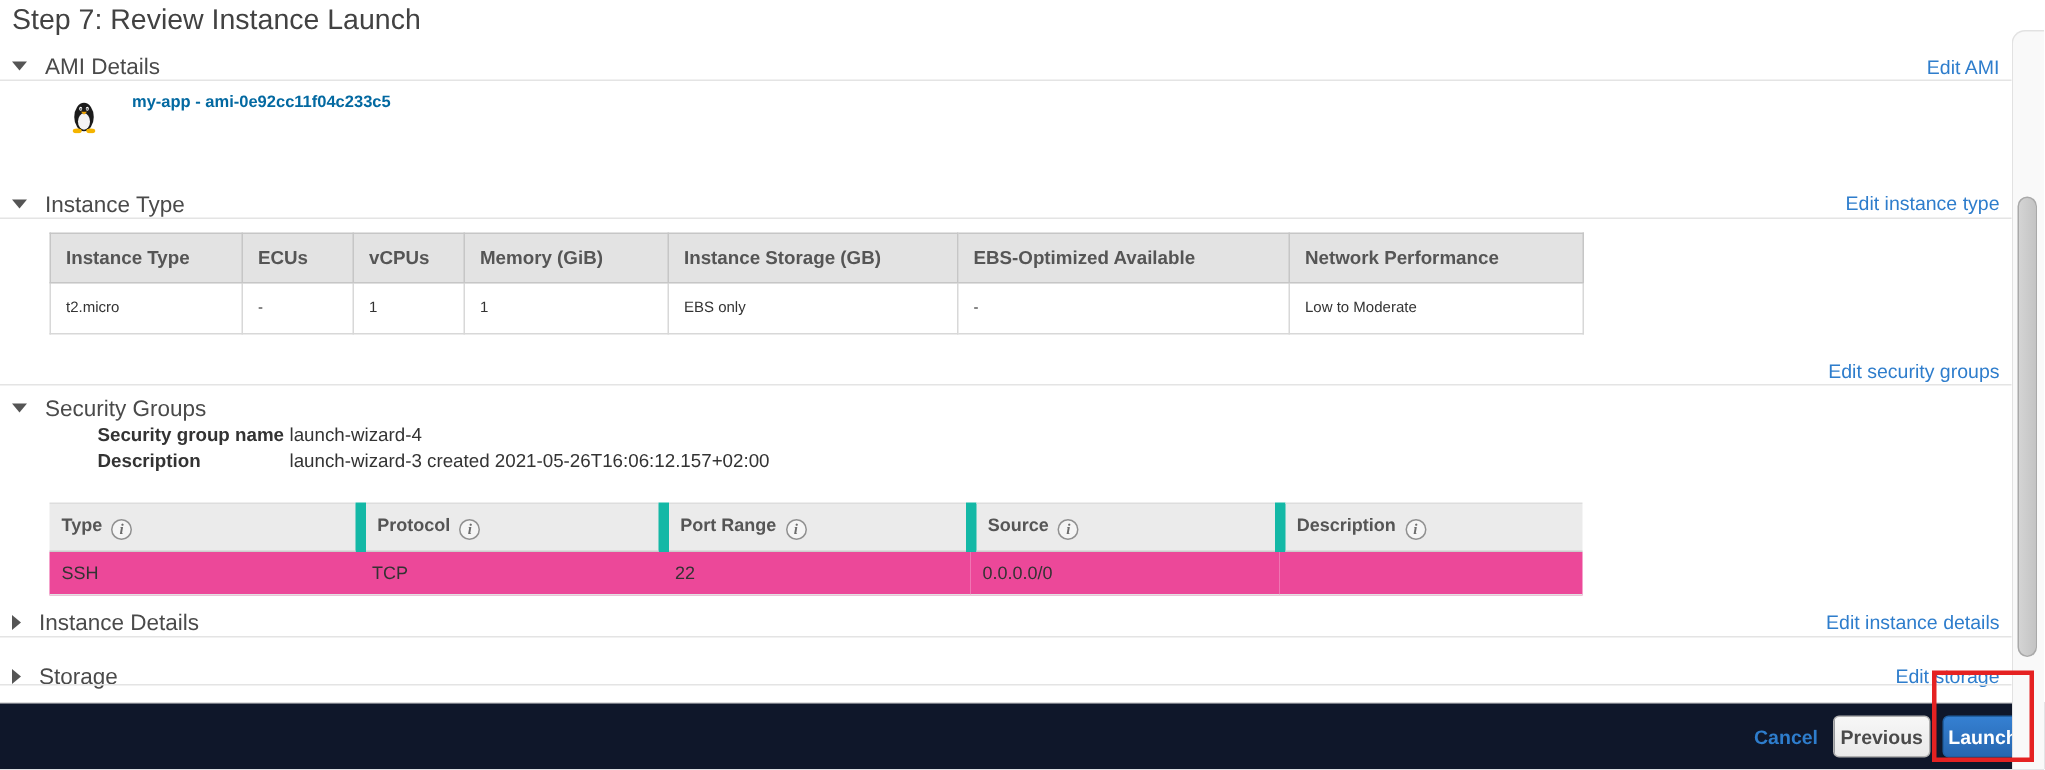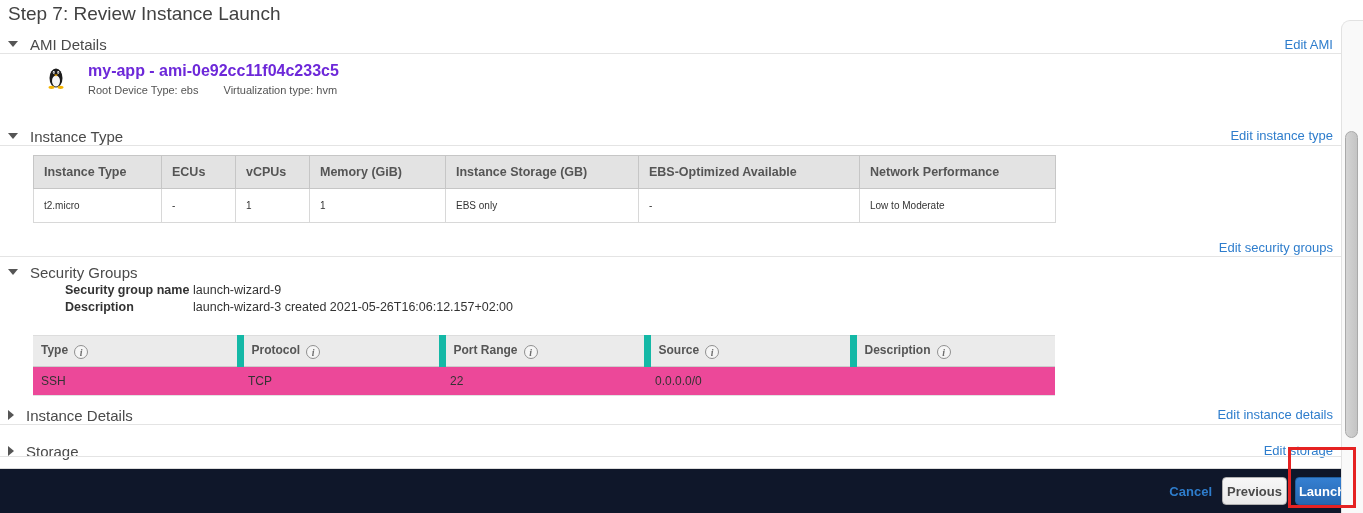--- a/index.html
+++ b/index.html
@@ -12,21 +12,21 @@
   .section-hdr { position:absolute; left:8px; height:20px; display:flex; align-items:center; cursor:pointer; }
   .section-hdr .arrow-down { width:0; height:0; border-left:5px solid transparent; border-right:5px solid transparent; border-top:6px solid #555; margin-right:12px; }
   .section-hdr .arrow-right { width:0; height:0; border-top:5px solid transparent; border-bottom:5px solid transparent; border-left:6px solid #555; margin-right:12px; }
   .section-hdr .sec-label { font-size:15px; color:#4a4a4a; }
   .sec-border { position:absolute; left:0; width:1341px; border-bottom:1px solid #e4e4e4; }
 
   .edit-link { position:absolute; right:30px; font-size:13px; color:#2e7dcc; cursor:pointer; text-decoration:none; }
 
   
   .ami-icon { position:absolute; left:47px; top:67px; width:18px; height:22px; }
-  .ami-name { position:absolute; left:88px; top:62px; font-size:16px; font-weight:bold; color:#6d28d9; }
+  .ami-name { position:absolute; left:88px; top:62px; font-size:11px; font-weight:bold; color:#0369a1; }
   .ami-meta { position:absolute; left:88px; top:84px; font-size:11px; color:#545454; }
   .ami-meta span { margin-right:22px; }
 
   
   .itable { position:absolute; left:33px; top:155px; width:1022px; border-collapse:collapse; table-layout:fixed; }
   .itable th { background:#e3e3e3; border:1px solid #c6c6c6; font-size:12.5px; font-weight:bold; color:#555; text-align:left; padding:9px 10px; height:33px; }
   .itable td { background:#fff; border:1px solid #d8d8d8; font-size:10px; color:#333; text-align:left; padding:9px 10px; height:34px; }
 
   
   .sg-field-label { position:absolute; left:65px; font-size:12.5px; font-weight:bold; color:#333; }
@@ -72,24 +72,20 @@
     <ellipse cx="9" cy="14" rx="4" ry="5.5" fill="#f4f4f4"></ellipse>
     <ellipse cx="6.8" cy="5.5" rx="1" ry="1.4" fill="#fff"></ellipse>
     <ellipse cx="11.2" cy="5.5" rx="1" ry="1.4" fill="#fff"></ellipse>
     <circle cx="6.9" cy="5.7" r="0.5" fill="#000"></circle>
     <circle cx="11.1" cy="5.7" r="0.5" fill="#000"></circle>
     <polygon points="7,7.5 11,7.5 9,9.5" fill="#f0a500"></polygon>
     <ellipse cx="4.5" cy="20.3" rx="3" ry="1.6" fill="#f4b400"></ellipse>
     <ellipse cx="13.5" cy="20.3" rx="3" ry="1.6" fill="#f4b400"></ellipse>
   </svg>
   <div class="ami-name">my-app - ami-0e92cc11f04c233c5</div>
-  <div class="ami-meta">
-    <span>Root Device Type: ebs</span>
-    <span>Virtualization type: hvm</span>
-  </div>
 
   <div class="section-hdr" style="top:126px;">
     <span class="arrow-down"></span>
     <span class="sec-label">Instance Type</span>
   </div>
   <a class="edit-link" style="top:128px;">Edit instance type</a>
   <div class="sec-border" style="top:145px;"></div>
 
   <table class="itable">
     <colgroup>
@@ -124,21 +120,21 @@
     </table>
 
   <div class="section-hdr" style="top:238px;margin-top:24px;">
     <span class="arrow-down"></span>
     <span class="sec-label">Security Groups</span>
   </div>
   <a class="edit-link" style="top:240px;">Edit security groups</a>
   <div class="sec-border" style="top:256px;"></div>
 
   <div class="sg-field-label" style="top:283px;">Security group name</div>
-  <div class="sg-field-value" style="top:283px;">launch-wizard-9</div>
+  <div class="sg-field-value" style="top:283px;">launch-wizard-4</div>
   <div class="sg-field-label" style="top:300px;">Description</div>
   <div class="sg-field-value" style="top:300px;">launch-wizard-3 created 2021-05-26T16:06:12.157+02:00</div>
 
   <table class="rtable">
     <colgroup>
       <col style="width:207px">
         <col style="width:202px">
         <col style="width:205px">
         <col style="width:206px">
         <col style="width:202px">

